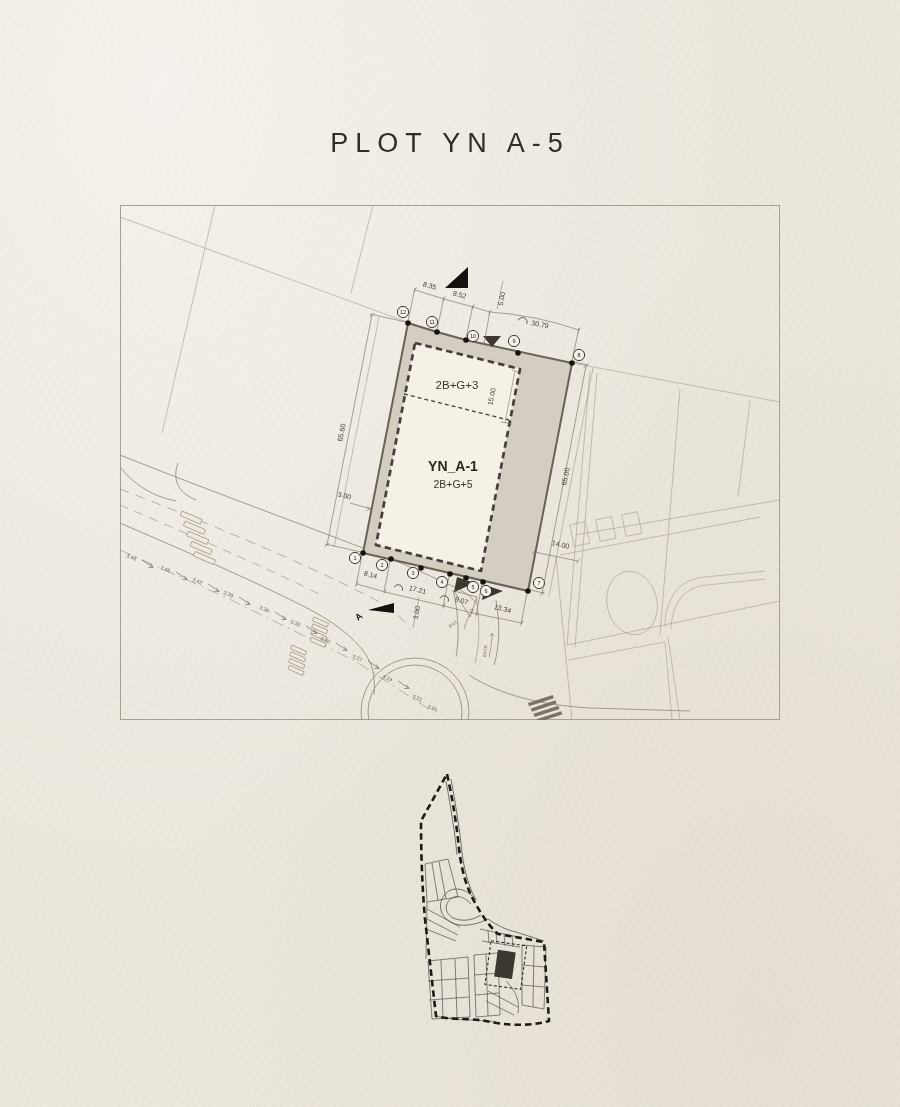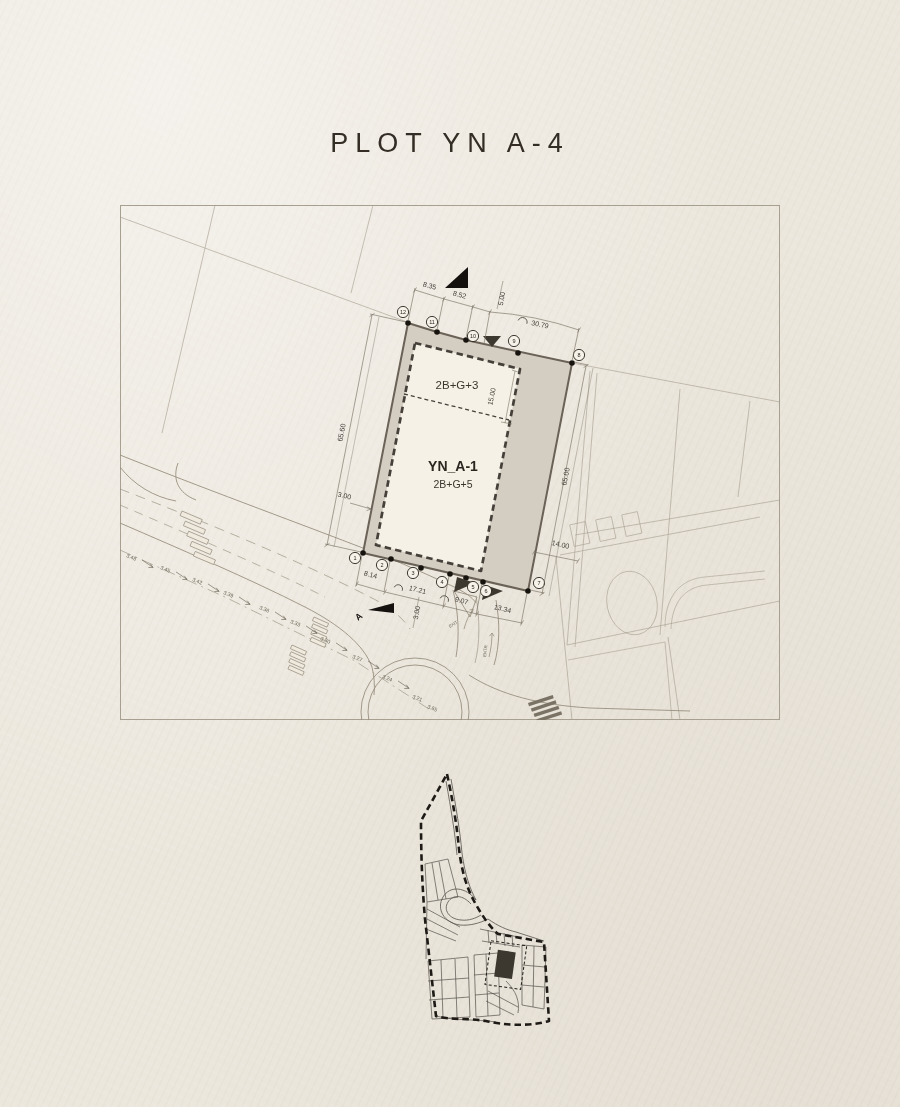--- a/index.html
+++ b/index.html
@@ -24,21 +24,21 @@
   text{font-family:"Liberation Sans", sans-serif;}
   .dimtxt{fill:#46413a;font-size:7px;}
   .dimtxt-lg{fill:#46413a;font-size:7.2px;}
   .spottxt{fill:#6e6759;font-size:5.3px;}
   .bubbletxt{fill:#221e18;font-size:5.5px;text-anchor:middle;}
   .lanetxt{fill:#6e6759;font-size:4.3px;}
 </style>
 </head>
 <body>
 
-<h1 class="sheet-title">PLOT YN A-4</h1>
+<h1 class="sheet-title">PLOT YN A-5</h1>
 
 <div class="plan-frame">
 <svg width="660" height="515" viewBox="0 0 660 515">
 
   <rect x="0.5" y="0.5" width="659" height="514" fill="none" stroke="#a79f90" stroke-width="1"></rect>
 
   <g stroke="#a39b8c" stroke-width="0.7" fill="none" opacity="0.85">
     <path d="M0,12 L287,117"></path>
     <path d="M95,0 L42,228"></path>
     <path d="M253,0 L231,88"></path>

